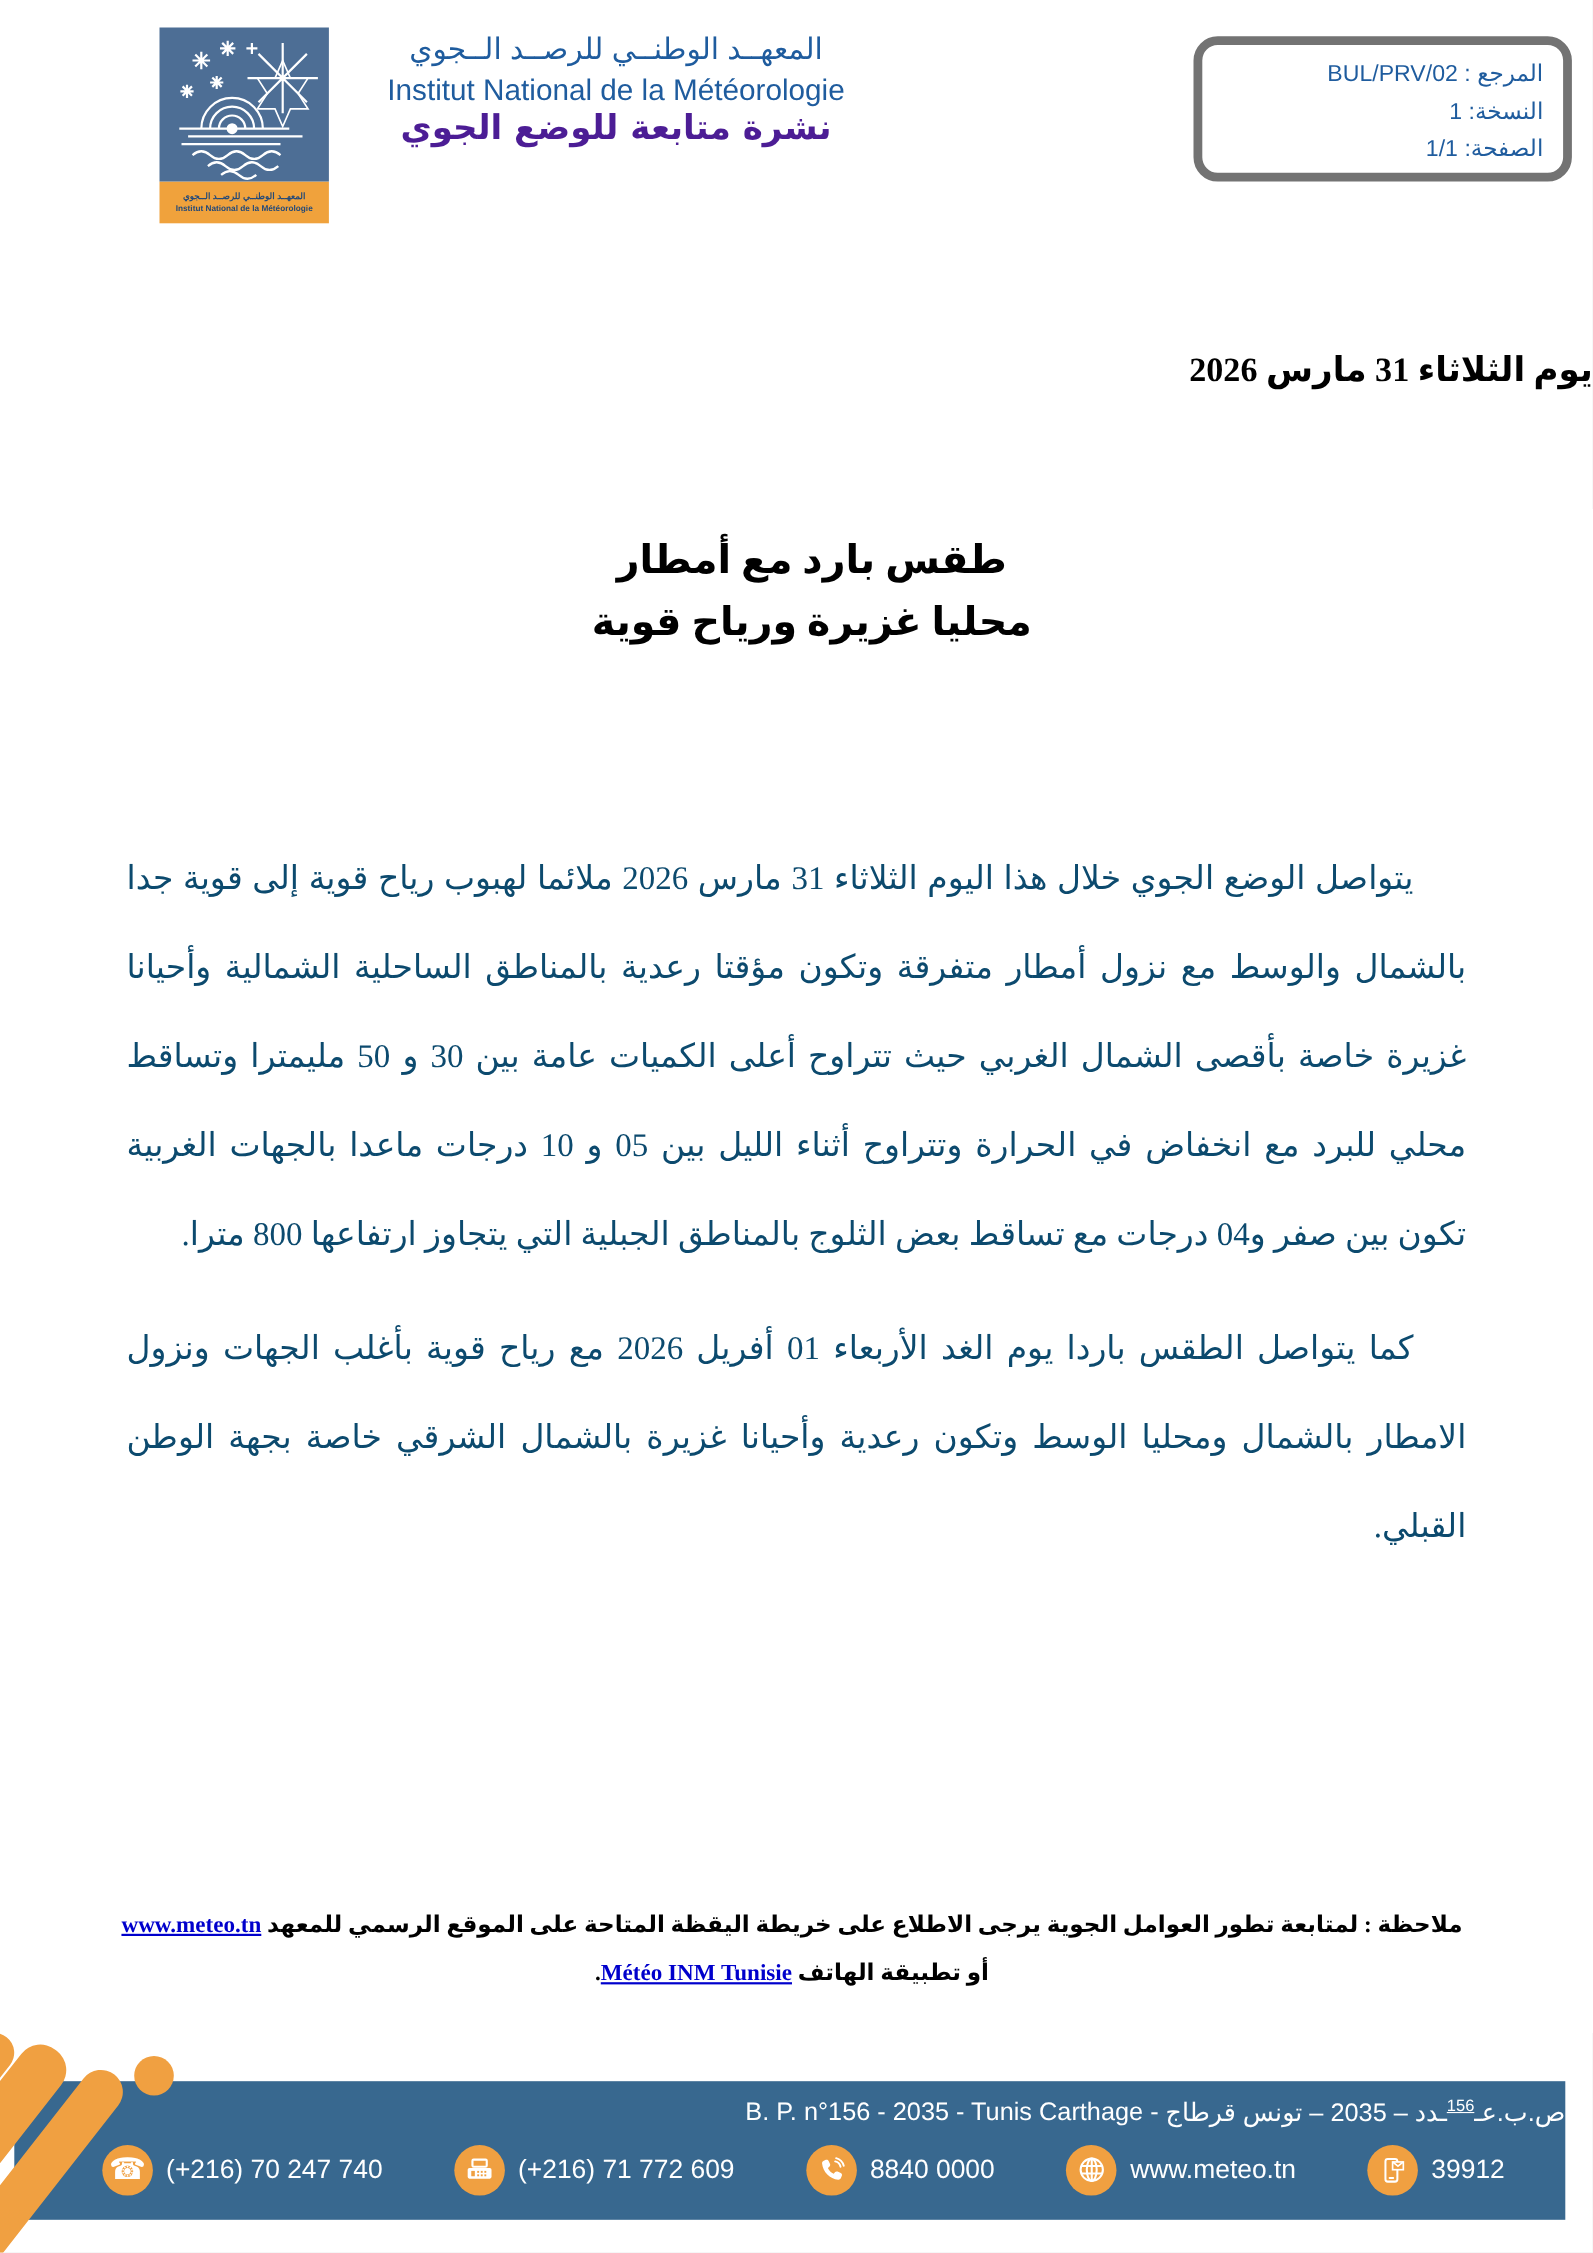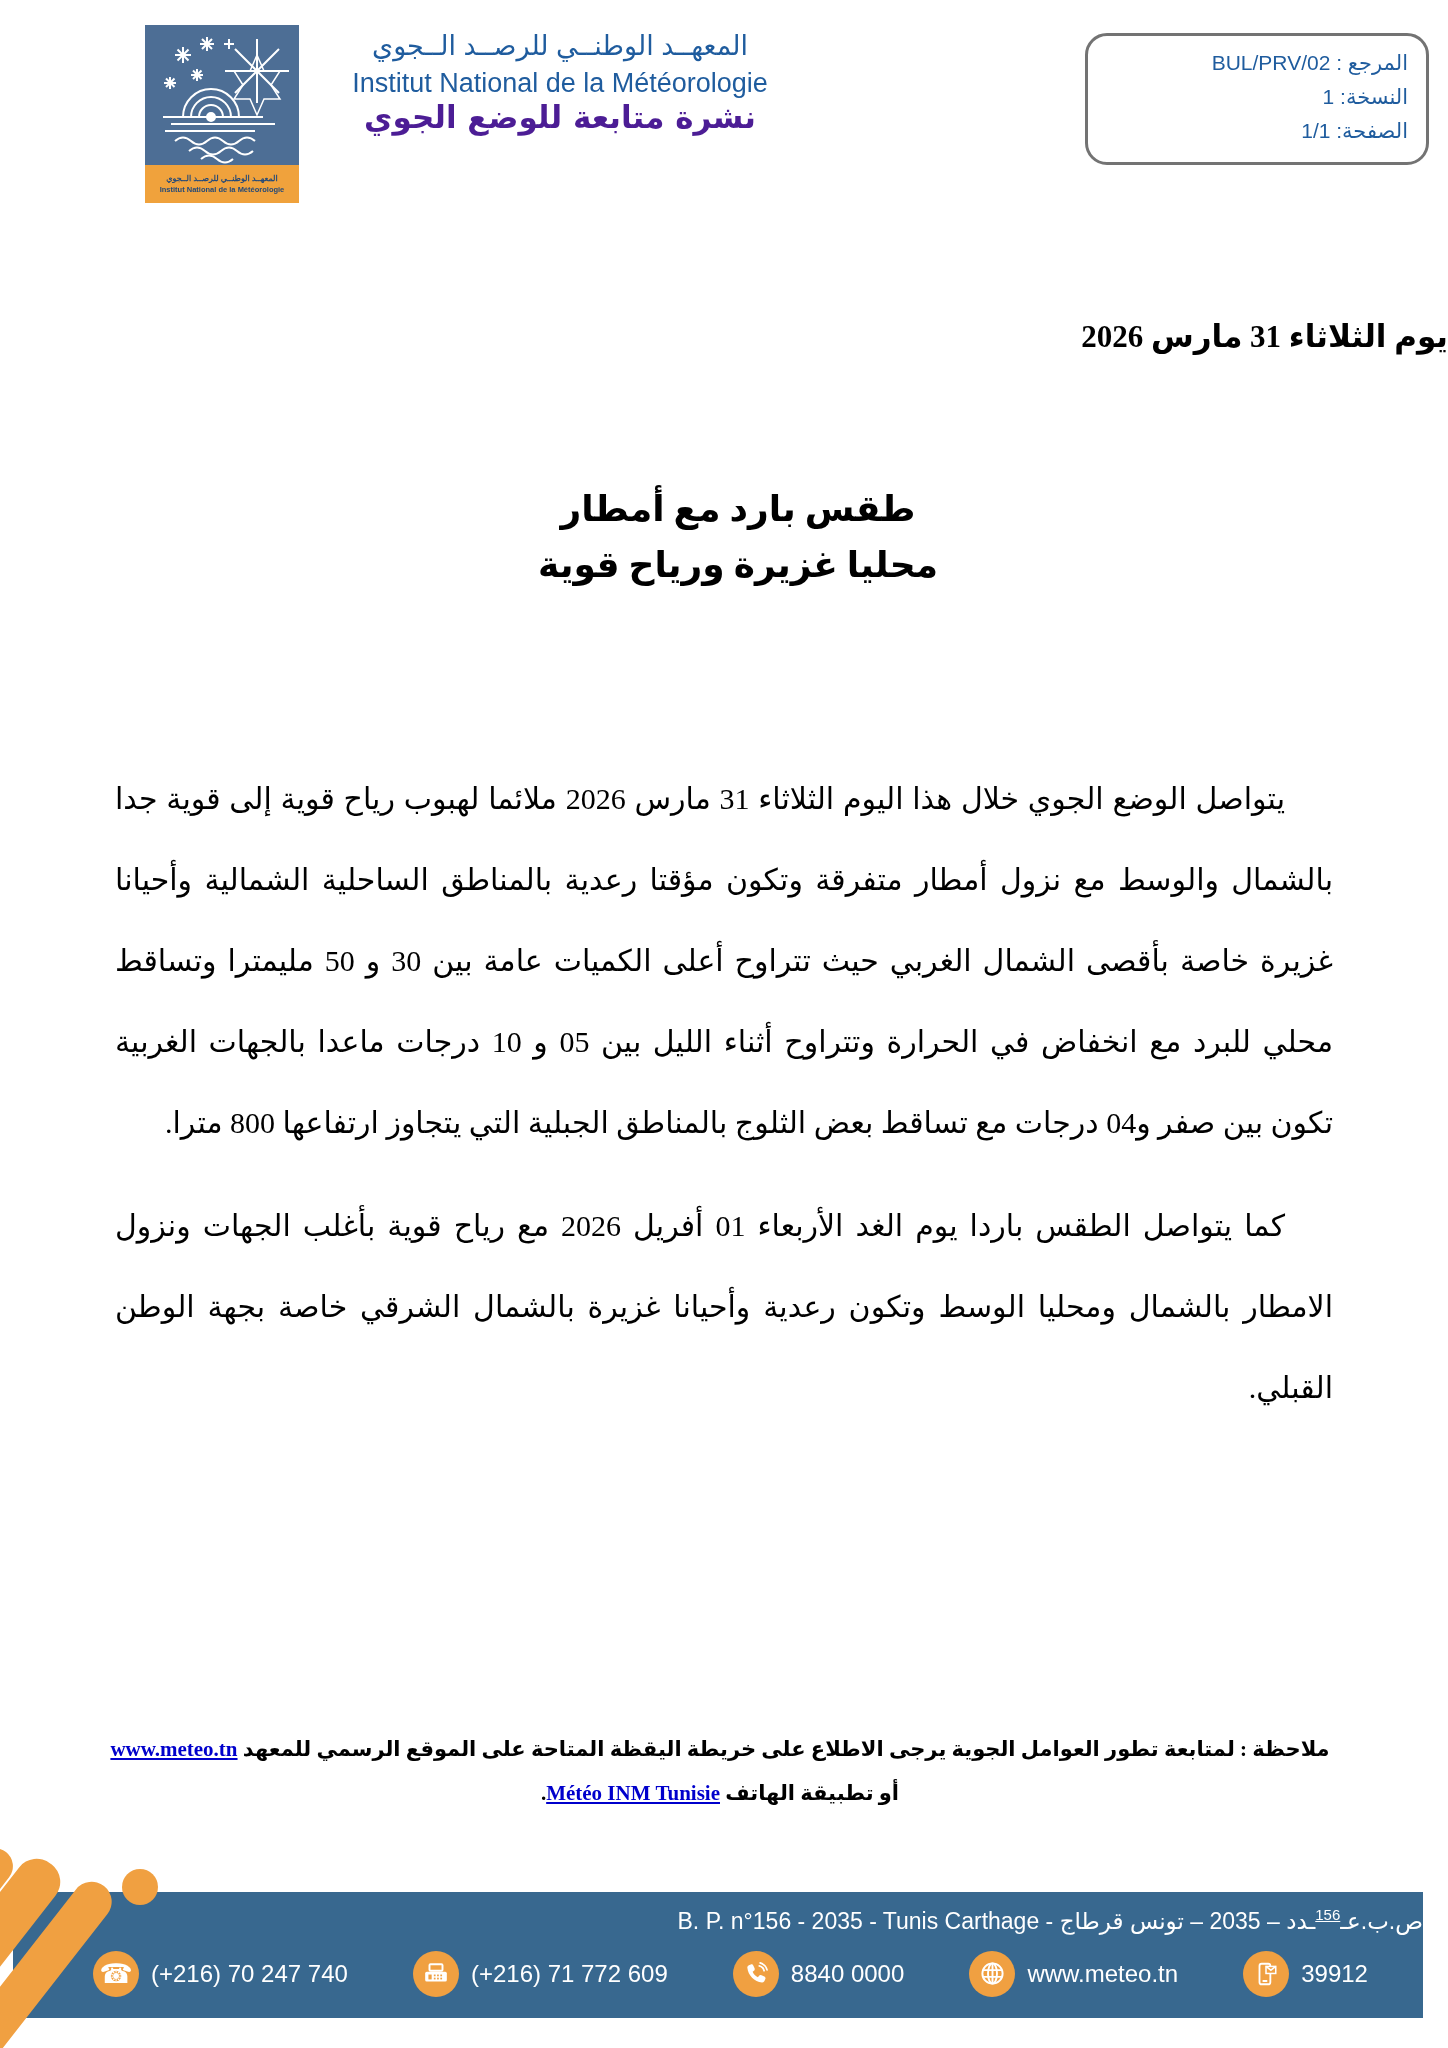--- a/index.html
+++ b/index.html
@@ -27,38 +27,38 @@
     color:#1f5c9e; font-family:"Liberation Sans","DejaVu Sans",sans-serif;
   }
   .head-ar { font-size:27px; direction:rtl; letter-spacing:0; }
   .head-fr { font-size:27px; margin-top:6px; }
   .head-title {
     font-size:31px; font-weight:bold; color:#4c1d95; direction:rtl;
     font-family:"DejaVu Sans",sans-serif;
   }
   .ref-box {
     position:absolute; left:1085px; top:33px; width:344px; height:132px;
-    border:3px solid #737373; border-radius:22px;
+    border:8px solid #737373; border-radius:22px;
     padding:10px 18px 10px 14px;
     color:#1f5c9e; direction:rtl; text-align:right;
     font-family:"Liberation Sans","DejaVu Sans",sans-serif; font-size:21px; line-height:1.62;
   }
   .ref-box .lat { direction:ltr; unicode-bidi:embed; }
   
   .date-heading {
     position:absolute; left:0; top:318px; width:100%; text-align:right;
     direction:rtl; font-weight:bold; font-size:31px; color:#000;
   }
   .main-title {
     position:absolute; left:0; top:482px; width:100%; text-align:center;
     direction:rtl; font-weight:bold; font-size:36px; color:#000; line-height:1.55;padding-left:28px;
   }
   .body-text {
     position:absolute; left:115px; top:758px; width:1218px;
-    direction:rtl; text-align:justify; font-size:30px; color:#000000; line-height:2.7;
+    direction:rtl; text-align:justify; font-size:30px; color:#0c4a6e; line-height:2.7;
   }
   .body-text p { text-indent:48px; }
   .body-text p + p { margin-top:22px; }
   
   .note {
     position:absolute; left:70px; top:1727px; width:1300px;
     direction:rtl; text-align:center; font-size:21px; color:#000; line-height:2.1;
     font-weight:bold;
   }
   .note .note-label { }

